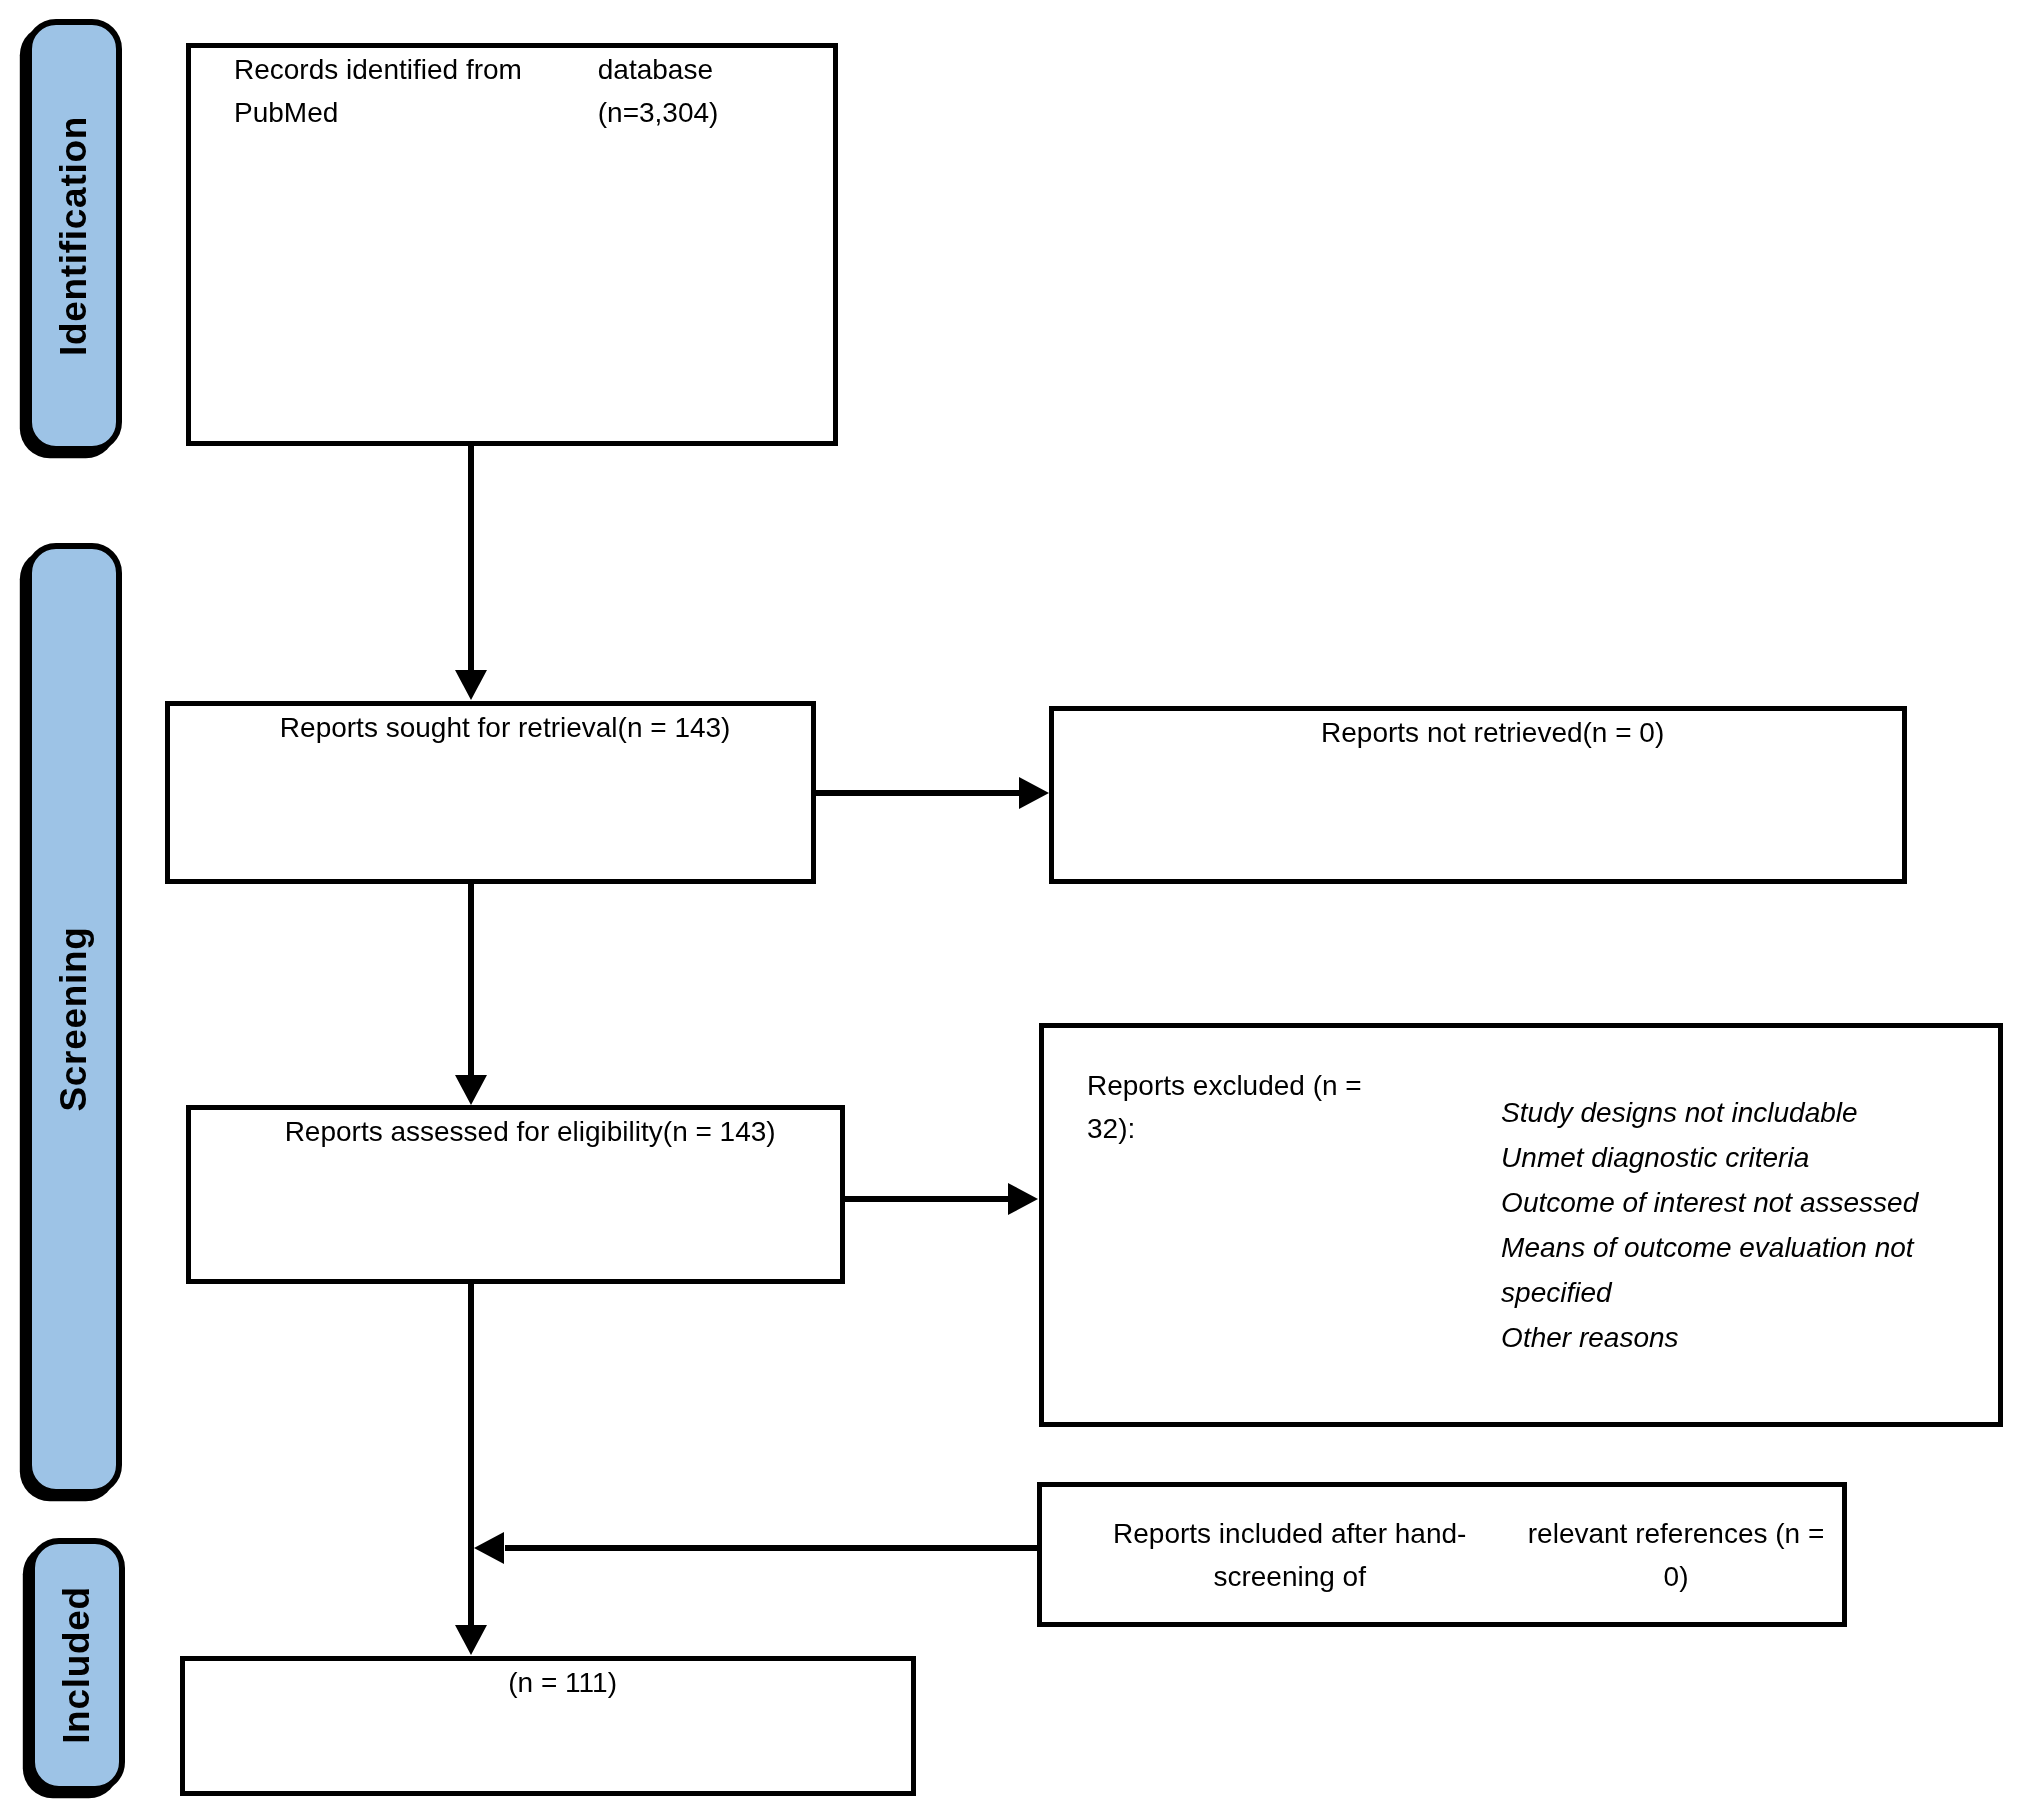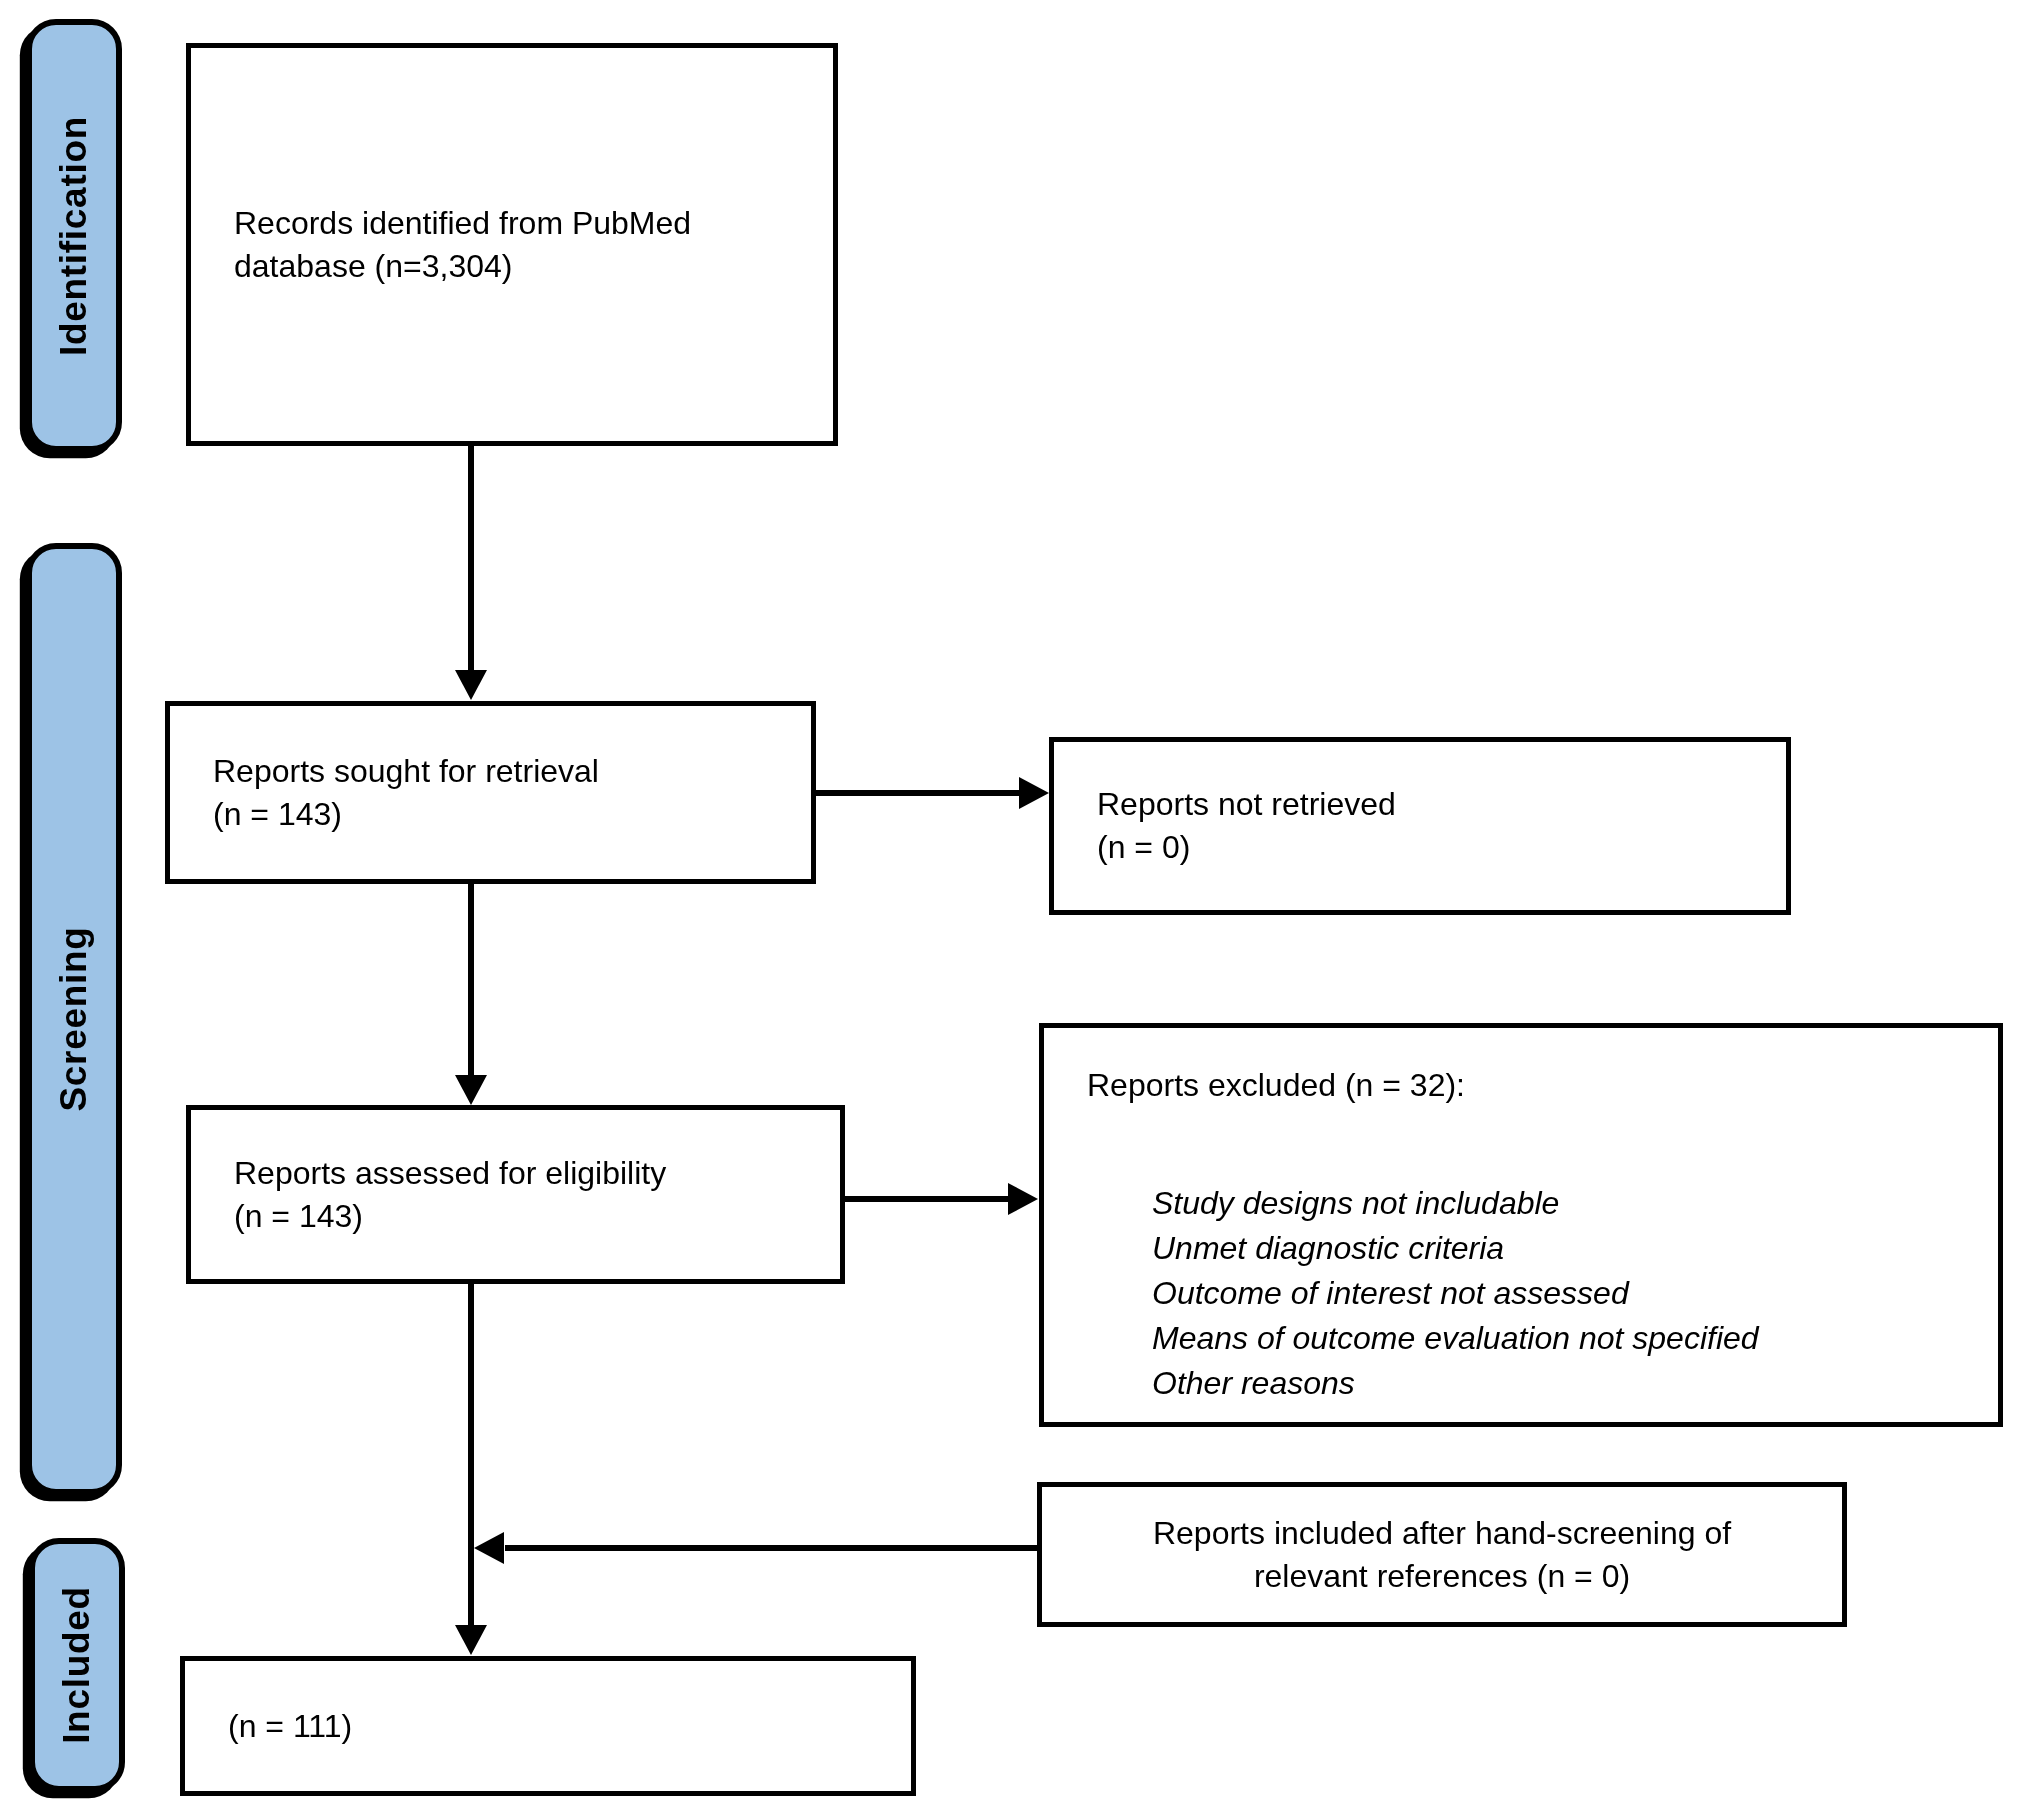--- a/index.html
+++ b/index.html
@@ -31,24 +31,24 @@
     font-size: 37px;
     letter-spacing: 0.7px;
   }
 
   
   .wbox {
     position: absolute;
     background: #ffffff;
     border: 5.5px solid #000000;
     box-sizing: border-box;
-    font-size: 32px;
+    font-size: 28px;
     line-height: 43px;
     display: flex;
-    flex-direction: column;
+    flex-direction: row;
     justify-content: center;
     padding-left: 43px;
     padding-right: 13.7px;
   }
   .wbox.center {
     align-items: center;
     text-align: center;
     padding-left: 13.7px;
   }
   .wbox.listbox {
@@ -66,21 +66,21 @@
   .head.right { border-top: 16.5px solid transparent; border-bottom: 16.5px solid transparent; border-left: 30px solid #000000; }
   .head.left  { border-top: 16.5px solid transparent; border-bottom: 16.5px solid transparent; border-right: 30px solid #000000; }
 
   
   #stage-identification { left: 26px;  top: 19px;   width: 96px; height: 433px; }
   #stage-screening      { left: 26px;  top: 543px;  width: 96px; height: 952px; }
   #stage-included       { left: 29px;  top: 1538px; width: 96px; height: 254px; }
 
   #box-records   { left: 186px;  top: 43px;   width: 652px;  height: 403px; }
   #box-sought    { left: 165px;  top: 701px; width: 651px;  height: 183px; }
-  #box-notretr   { left: 1049px; top: 737px; width: 742px; height: 178px; }
+  #box-notretr   { left: 1049px; top: 706px; width: 858px; height: 178px; }
   #box-assessed  { left: 186px;  top: 1105px; width: 659px;  height: 179px; }
   #box-excluded  { left: 1039px; top: 1023px; width: 964px; height: 404px; }
   #box-handscr   { left: 1037px; top: 1482px; width: 810px; height: 145px; }
   #box-studies   { left: 180px;  top: 1656px; width: 736px; height: 140px; }
 
   #v1 { left: 468px; top: 446px;  width: 6.2px; height: 226px; }
   #v1h { left: 455px; top: 670px; }
   #v2 { left: 468px; top: 883px; width: 6.2px; height: 193px; }
   #v2h { left: 455px; top: 1075px; }
   #v3 { left: 468px; top: 1283px; width: 6.2px; height: 343px; }

